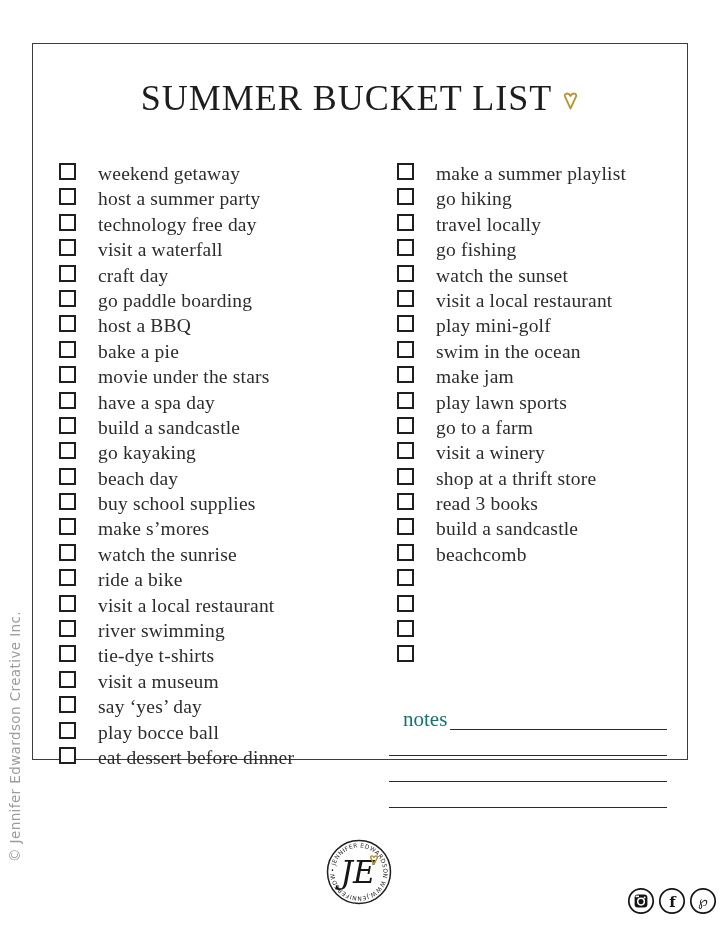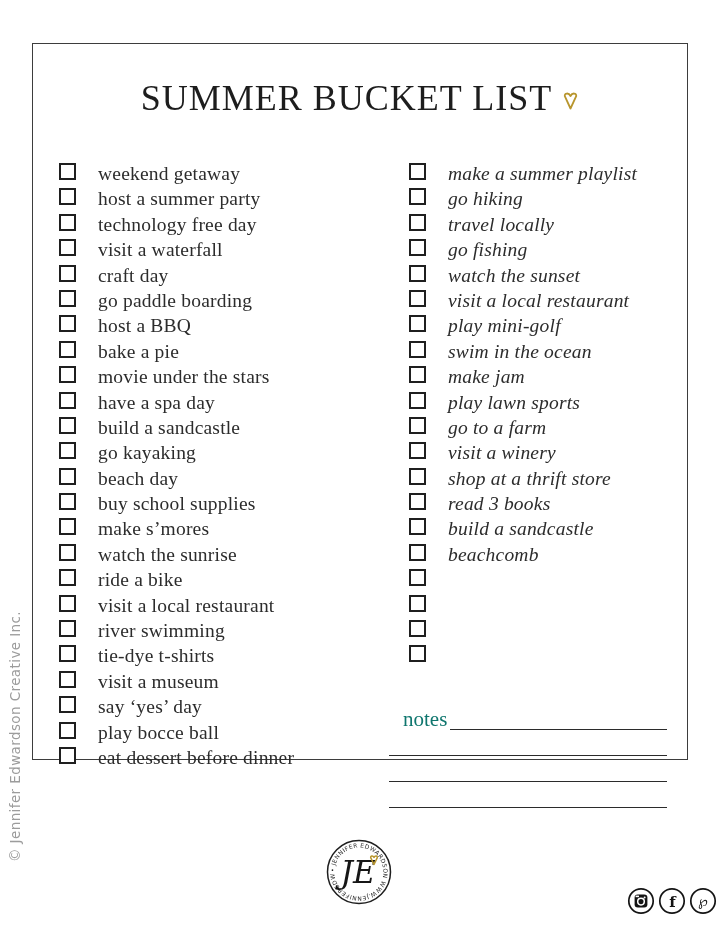--- a/index.html
+++ b/index.html
@@ -12,21 +12,21 @@
     border:1.5px solid #3d3d3d;background:#ffffff;box-sizing:border-box;
   }
   .title{
     position:absolute;top:33px;left:0;width:100%;text-align:center;
     font-size:36px;font-weight:400;letter-spacing:1px;color:#1d1d1d;
     margin:0;white-space:nowrap;
   }
   .title .heart-svg{vertical-align:baseline;margin-left:10px;transform:translateY(1px);}
   .col{position:absolute;list-style:none;margin:0;padding:0;top:119px;}
   .col-left{left:26px;}
-  .col-right{left:376px;font-style:italic;}
+  .col-right{left:364px;}
   .row{display:flex;height:25.4px;}
   .cb{
     width:13px;height:13px;border:2px solid #1f1f1f;flex:none;
     margin-right:22px;background:#fff;
   }
   .txt{font-size:19.5px;color:#2c2c2c;white-space:nowrap;letter-spacing:0.2px;}
   .notes{position:absolute;left:356px;top:659px;width:278px;}
   .notes-label-line{display:flex;align-items:flex-end;height:27px;}
   .notes-label{font-size:21px;color:#0f766e;line-height:1;padding-left:2px;margin-left:12px;}
   .notes-underline{flex:1;border-bottom:1.5px solid #2b2b2b;margin-left:3px;height:100%;}

